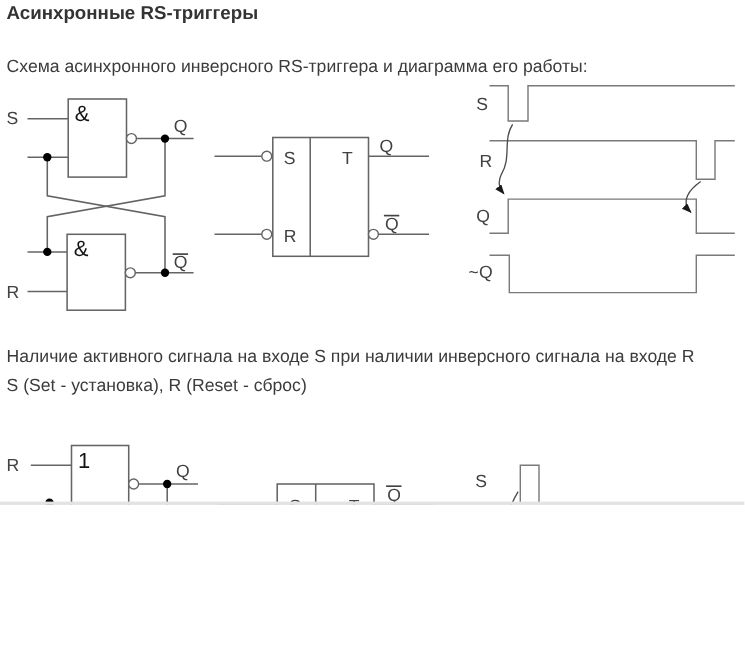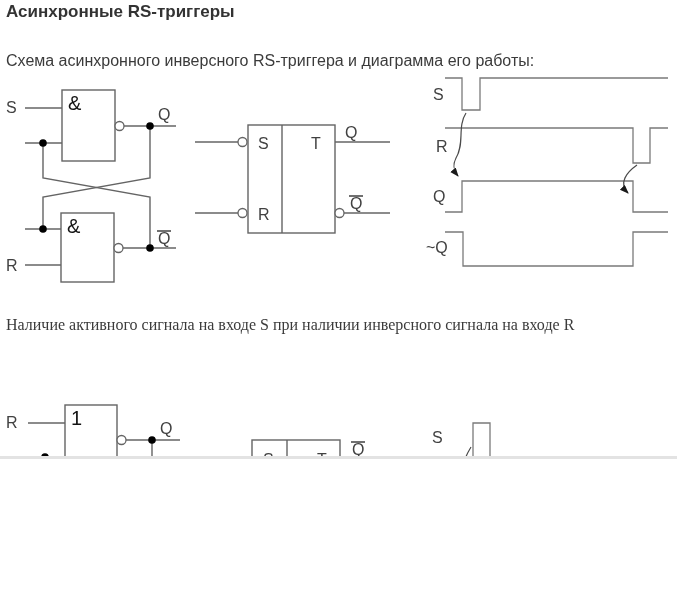--- a/index.html
+++ b/index.html
@@ -3,21 +3,21 @@
 <meta charset="utf-8">
 <style>
   html,body{margin:0;padding:0;background:#fff;}
   .canvas{
     position:relative;width:677px;height:459px;background:#fff;overflow:hidden;
     font-family:"Liberation Sans",sans-serif;color:#3b3b3b;
   }
   .title{position:absolute;left:6px;top:2px;font-size:17px;font-weight:bold;color:#333;white-space:nowrap;}
   .intro{position:absolute;left:6px;top:40px;font-size:16px;color:#3b3b3b;white-space:nowrap;margin-top:12px;}
   .para{position:absolute;left:6px;top:312px;font-size:16px;color:#3b3b3b;line-height:26px;}
-  .para div{white-space:nowrap;font-family:Liberation Serif, serif;}
+  .para div{white-space:nowrap;}
   svg{position:absolute;left:0;top:0;}
   .c{stroke:#646464;stroke-width:1.4;fill:none;}
   .cf{stroke:#646464;stroke-width:1.4;fill:#fff;}
   .w{stroke:#7a7a7a;stroke-width:1.3;fill:none;}
   .b{stroke:#646464;stroke-width:1.3;fill:#fff;}
   .d{fill:#000;stroke:none;}
   .lbl{font-family:"Liberation Sans",sans-serif;font-size:16px;fill:#414141;}
   .g{font-family:"Liberation Sans",sans-serif;font-size:20px;fill:#141414;}
   .ar{stroke:#4a4a4a;stroke-width:1.2;fill:none;marker-end:url(#ah);}
   .bar{stroke:#414141;stroke-width:1.5;}
@@ -26,20 +26,21 @@
 </head>
 <body>
 
 <div class="canvas">
 
   <div class="title">Асинхронные RS-триггеры</div>
   <div class="intro">Схема асинхронного инверсного RS-триггера и диаграмма его работы:</div>
 
   <div class="para">
     <div>Наличие активного сигнала на входе S при наличии инверсного сигнала на входе R</div>
+    <div>S (Set - установка), R (Reset - сброс)</div>
   </div>
 
   <svg width="677" height="605" viewBox="0 0 677 605">
     <defs>
       <marker id="ah" markerWidth="11" markerHeight="9" refX="8" refY="3.5" orient="auto" markerUnits="userSpaceOnUse">
         <path d="M0,0 L9,3.5 L0,7 Z" fill="#1a1a1a"></path>
       </marker>
     </defs>
 
     <g>

